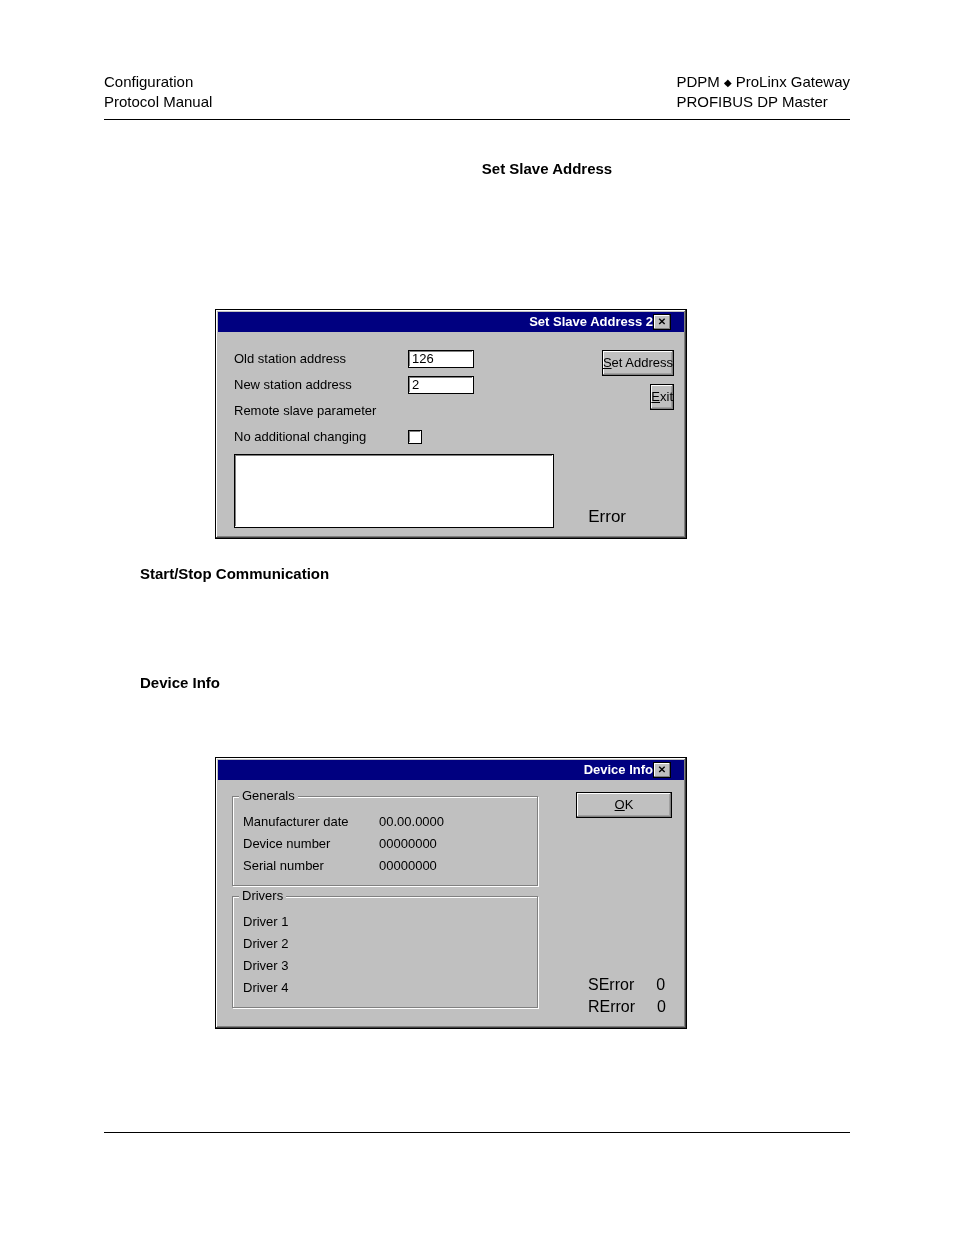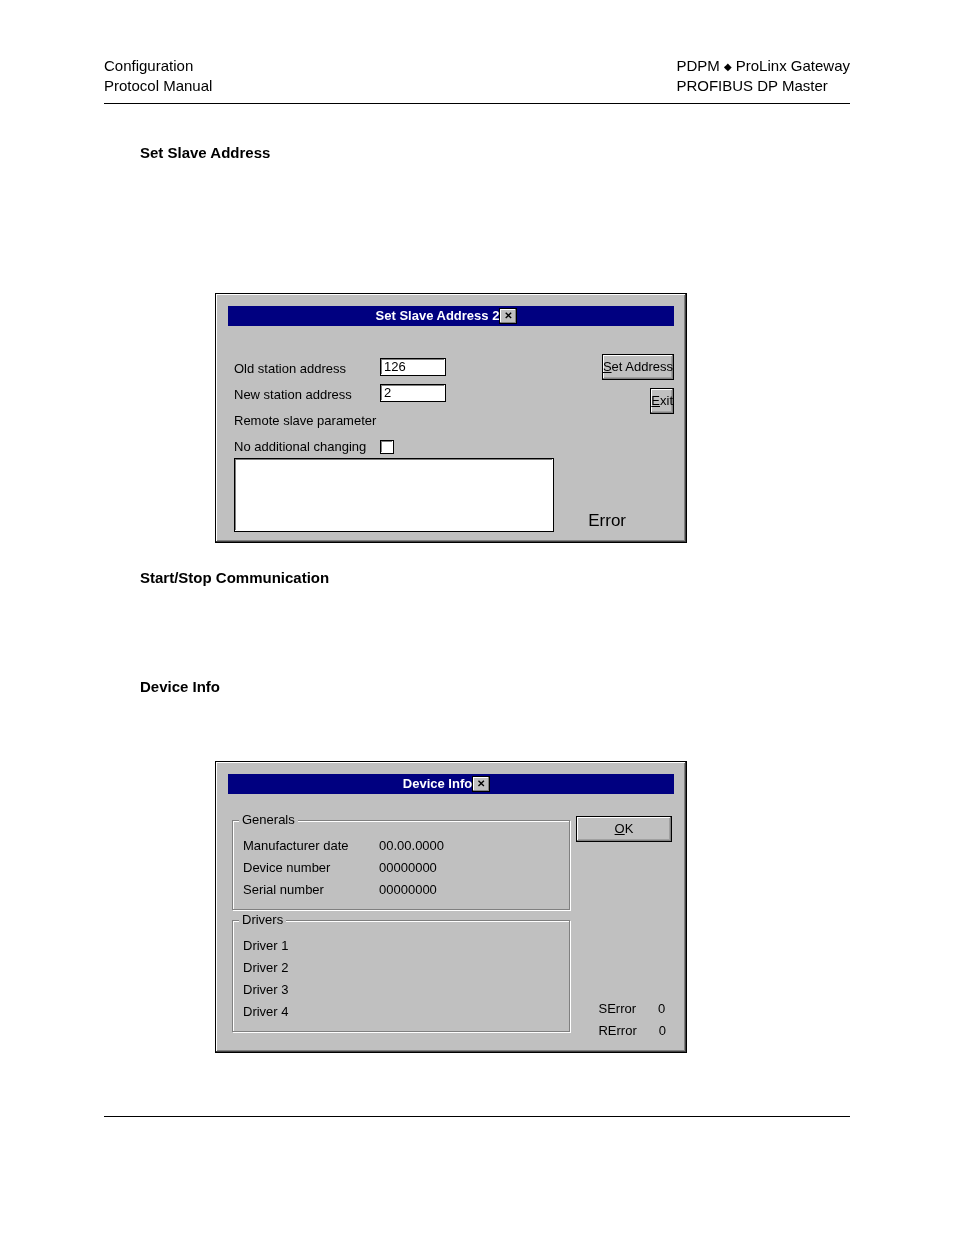--- a/index.html
+++ b/index.html
@@ -14,33 +14,33 @@
     height: 1235px;
     position: relative;
     box-sizing: border-box;
   }
   .header {
     display: flex;
     justify-content: space-between;
     padding: 56px 104px 6px 104px;
     font-size: 15px;
     border-bottom: 1px solid #000;
-    margin: 0 104px;
+    margin: 16px 104px;
     padding-left: 0;
     padding-right: 0;
   }
   .header-left, .header-right { line-height: 1.35; }
   .header-right { }
   .diamond { font-size: 10px; vertical-align: middle; }
   .section-title {
     font-weight: bold;
     font-size: 15px;
     margin-left: 140px;
   }
-  .st1 { margin-top: 40px; }
+  .st1 { margin-top: 40px; text-align: center; }
   .st2 { margin-top: 26px; }
   .st3 { margin-top: 92px; }
 
   .dialog {
     background: #c0c0c0;
     border: 1px solid #000;
     box-shadow: inset -1px -1px 0 #404040, inset 1px 1px 0 #ffffff, inset -2px -2px 0 #808080;
     position: relative;
     margin-left: 215px;
     font-family: "MS Sans Serif", Tahoma, Arial, sans-serif;
@@ -49,40 +49,40 @@
   .d2 { width: 470px; margin-top: 66px; }
   .titlebar {
     background: #000080;
     color: #fff;
     font-weight: bold;
     font-size: 13px;
     height: 20px;
     line-height: 20px;
     padding: 0 13px 0 4px;
     display: flex;
-    justify-content: center;
+    justify-content: flex-end;
     align-items: center;
-    margin: 12px;
+    margin: 2px;
   }
   .closebtn {
     width: 16px; height: 14px;
     background: #c0c0c0;
     border: 1px solid #000;
     box-shadow: inset -1px -1px 0 #808080, inset 1px 1px 0 #ffffff;
     display: flex; align-items: center; justify-content: center;
     font-size: 10px; font-weight: bold; color: #000;
     cursor: default;
   }
   .body-area {
     padding: 12px 12px 10px 18px;
     font-size: 13px;
     color: #000;
     position: relative;
   }
-  .form-row { height: 26px; display: flex; align-items: flex-end; }
+  .form-row { height: 26px; display: flex; align-items: center; gap: 28px; }
   .lbl { width: 146px; }
   .win-input {
     background: #fff;
     border: 1px solid #000;
     box-shadow: inset -1px -1px 0 #fff, inset 1px 1px 0 #808080;
     height: 18px; width: 66px;
     font-size: 13px; padding: 8px 3px;
     box-sizing: border-box;
     font-family: inherit;
   }
@@ -140,21 +140,21 @@
   .kv-label { width: 136px; }
   .d2 .body-area { padding: 14px 12px 10px 16px; }
   .d2 .right-col {
     position: absolute;
     right: 14px; top: 10px;
     width: 96px;
   }
   .status-area {
     position: absolute;
     right: 20px; bottom: 10px;
-    font-size: 13px;
+    font-size: 16px;
     margin-left: 26px;
   }
   .status-row { display: flex; gap: 22px; height: 22px; align-items: center; }
   .footer-line {
     position: absolute;
     left: 104px; right: 104px; bottom: 118px;
     border-top: 1px solid #000;
   }
 </style>
 </head>
@@ -214,21 +214,21 @@
 
   <div class="section-title st2">Start/Stop Communication</div>
   <div class="section-title st3">Device Info</div>
 
   <div class="dialog d2">
     <div class="titlebar">
       <span>Device Info</span>
       <div class="closebtn">✕</div>
     </div>
     <div class="body-area">
-      <div style="width:338px">
+      <div style="width:306px">
         <div class="groupbox">
           <div class="legend">Generals</div>
           <div class="kv-row">
             <span class="kv-label">Manufacturer date</span>
             <span>00.00.0000</span>
           </div>
           <div class="kv-row">
             <span class="kv-label">Device number</span>
             <span>00000000</span>
           </div>

